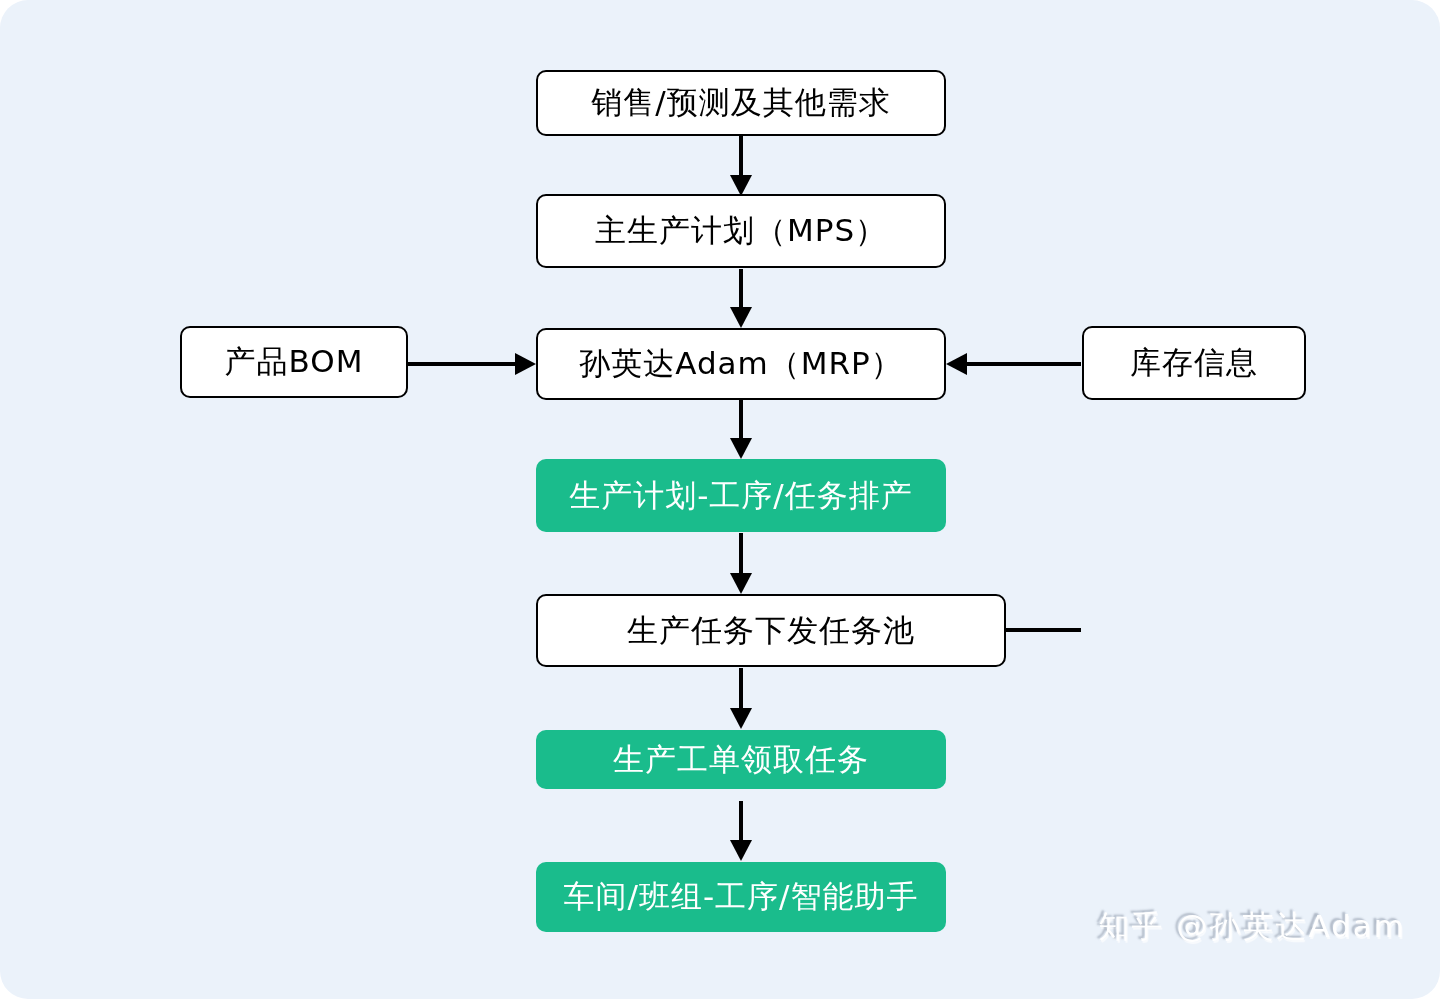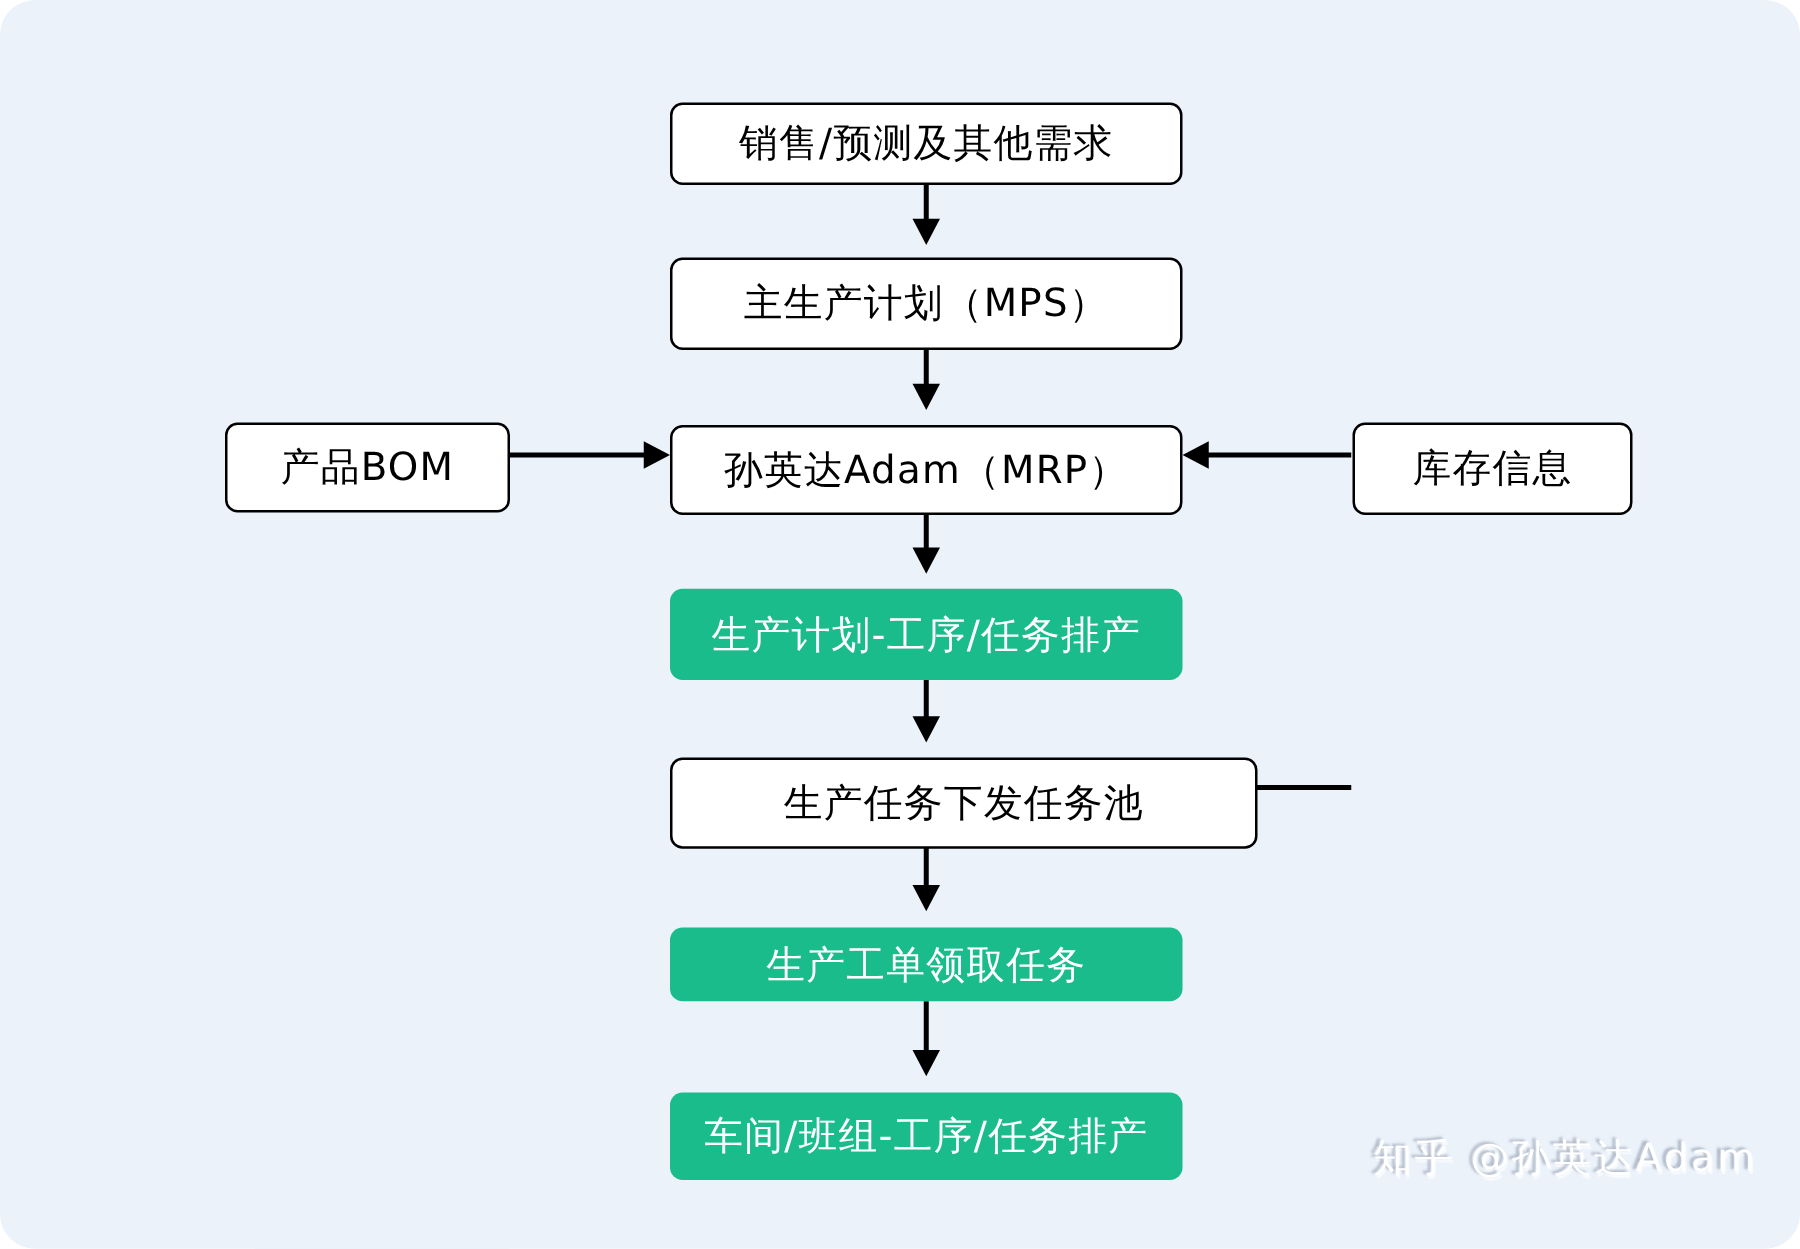--- a/index.html
+++ b/index.html
@@ -17,21 +17,20 @@
   .edge-head{fill:var(--arrow,#000);}
   .node{
     position:absolute;box-sizing:border-box;
     display:flex;align-items:center;justify-content:center;
     background:var(--node_bg,#ffffff);
     border:2px solid var(--node_border,#000000);
     border-radius:10px;
     color:var(--node_text,#000000);
     font-size:31px;font-weight:500;letter-spacing:1px;
     white-space:nowrap;
-    margin-top:12px;
   }
   .node.green{
     background:var(--accent_green,#1abc8c);
     border:none;
     color:var(--green_text,#ffffff);
   }
   .watermark{
     position:absolute;top:906px;right:34px;
     font-size:31px;letter-spacing:2px;white-space:nowrap;
     color:var(--watermark_text,#ffffff);
@@ -101,17 +100,17 @@
 
   <div class="node" style="left:1082px;top:326px;width:224px;height:74px">库存信息</div>
 
   <div class="node green" style="left:536px;top:459px;width:410px;height:73px">生产计划-工序/任务排产</div>
 
   <div class="node" style="left:536px;top:594px;width:470px;height:73px">生产任务下发任务池</div>
 
 
   <div class="node green" style="left:536px;top:730px;width:410px;height:59px">生产工单领取任务</div>
 
-  <div class="node green" style="left:536px;top:862px;width:410px;height:70px">车间/班组-工序/任务排产</div>
+  <div class="node green" style="left:536px;top:862px;width:410px;height:70px">车间/班组-工序/智能助手</div>
 
   <div class="watermark">知乎 @孙英达Adam</div>
 
 </div>
 
 </body></html>

